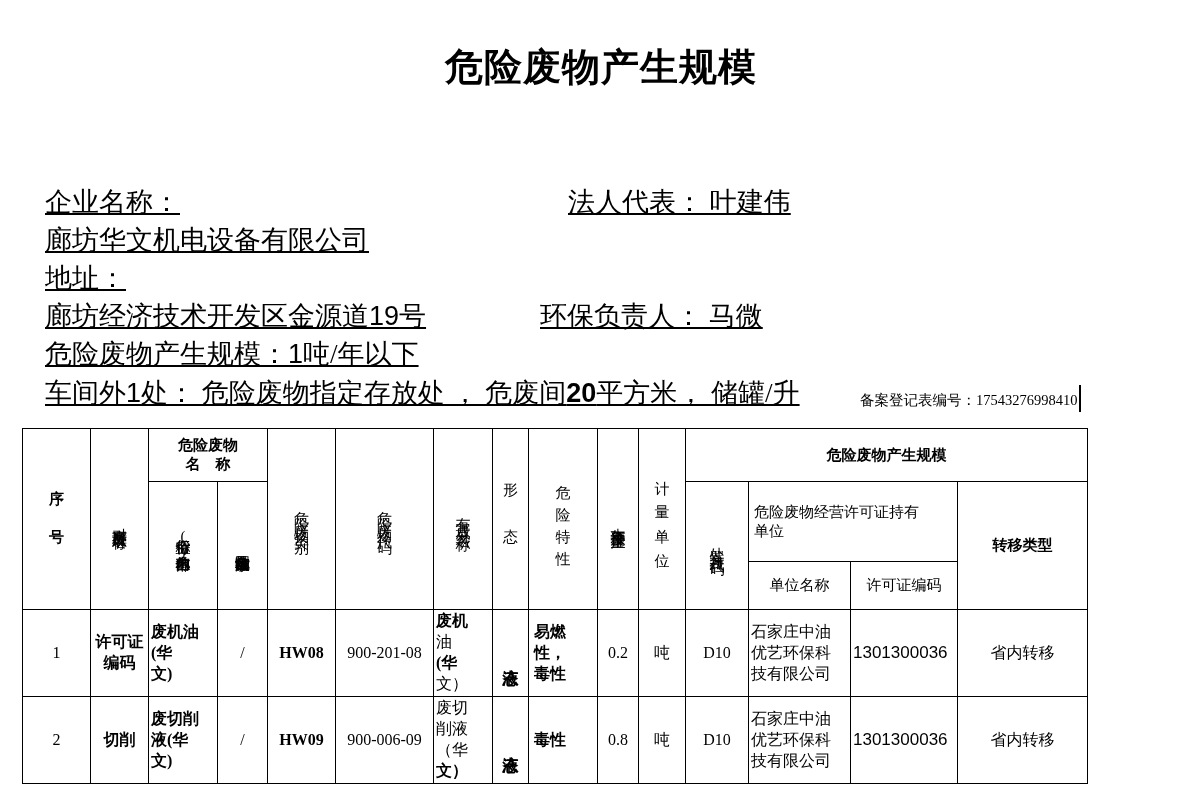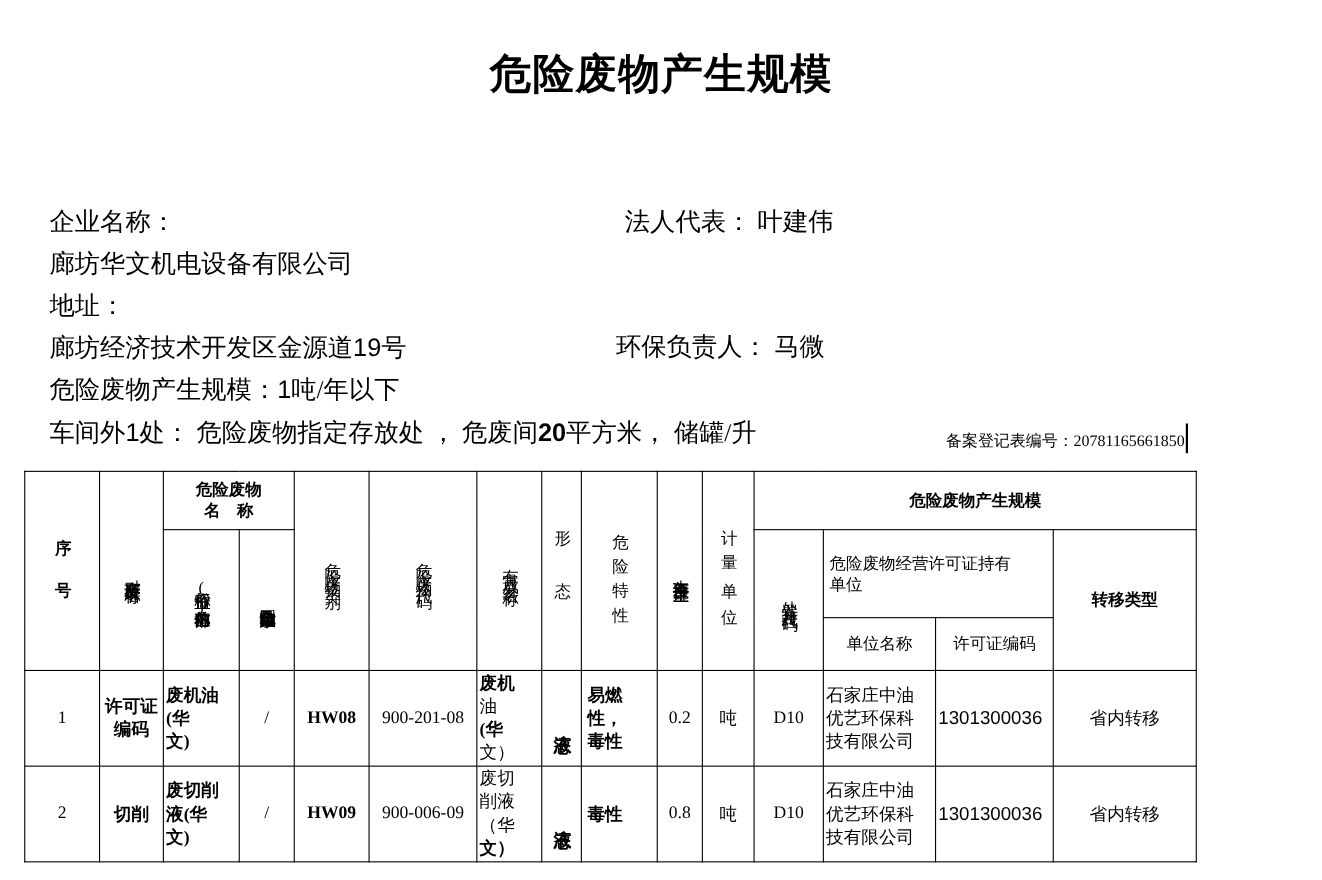--- a/index.html
+++ b/index.html
@@ -2,27 +2,27 @@
 <html><head>
 <meta charset="utf-8">
 <style>
   * { margin:0; padding:0; box-sizing:border-box; }
   html,body { width:1202px; height:800px; background:#ffffff; overflow:hidden; }
   body { position:relative; font-family:"Liberation Serif","DejaVu Serif",serif; color:#000; }
 
   .title { position:absolute; top:42px; left:0; width:1202px; text-align:center;
            font-size:38px; font-weight:bold; letter-spacing:1px; }
 
-  .line { position:absolute; font-size:23px; white-space:pre; line-height:32px; }
+  .line { position:absolute; font-size:27px; white-space:pre; line-height:32px;text-decoration:underline; }
   .l1 { top:186px; left:45px; }
   .l1r{ top:186px; left:568px; }
   .l2 { top:224px; left:45px; }
   .l3 { top:262px; left:45px; }
   .l4 { top:300px; left:45px; }
-  .l4r{ top:300px; left:560px; }
+  .l4r{ top:300px; left:540px; }
   .l5 { top:338px; left:45px; }
   .l6 { top:377px; left:45px; }
   .record { position:absolute; top:385px; left:860px; font-size:14.5px; white-space:pre; }
   .caret { display:inline-block; width:0; height:27px; border-left:2px solid #000;
            vertical-align:-7px; margin-left:1px; }
   .num { font-family:"Liberation Sans","DejaVu Sans",sans-serif; }
 
   table { position:absolute; left:22px; top:428px; border-collapse:collapse;
           table-layout:fixed; width:1065px; }
   td { border:1.5px solid #000; text-align:center; vertical-align:middle;
@@ -51,21 +51,21 @@
 
 <div class="line l1">企业名称：</div>
 <div class="line l1r">法人代表： 叶建伟</div>
 <div class="line l2">廊坊华文机电设备有限公司</div>
 <div class="line l3">地址：</div>
 <div class="line l4"><span>廊坊经济技术开发区金源道</span><span class="num">19</span><span>号</span></div>
 <div class="line l4r">环保负责人： 马微</div>
 <div class="line l5"><span>危险废物产生规模：</span><span class="num">1</span><span>吨/年以下</span></div>
 <div class="line l6"><span>车间外</span><span class="num">1</span><span>处： 危险废物指定存放处 ， 危废间</span><span class="num" style="font-weight: bold;">20</span><span>平方米， 储罐/升</span></div>
 
-<div class="record"><span>备案登记表编号：20781165661850</span><span class="caret"></span></div>
+<div class="record"><span>备案登记表编号：17543276998410</span><span class="caret"></span></div>
 
 <table>
   <colgroup>
     <col style="width:68px">
       <col style="width:58px">
       <col style="width:69px">
     <col style="width:50px">
       <col style="width:68px">
       <col style="width:98px">
     <col style="width:59px">

